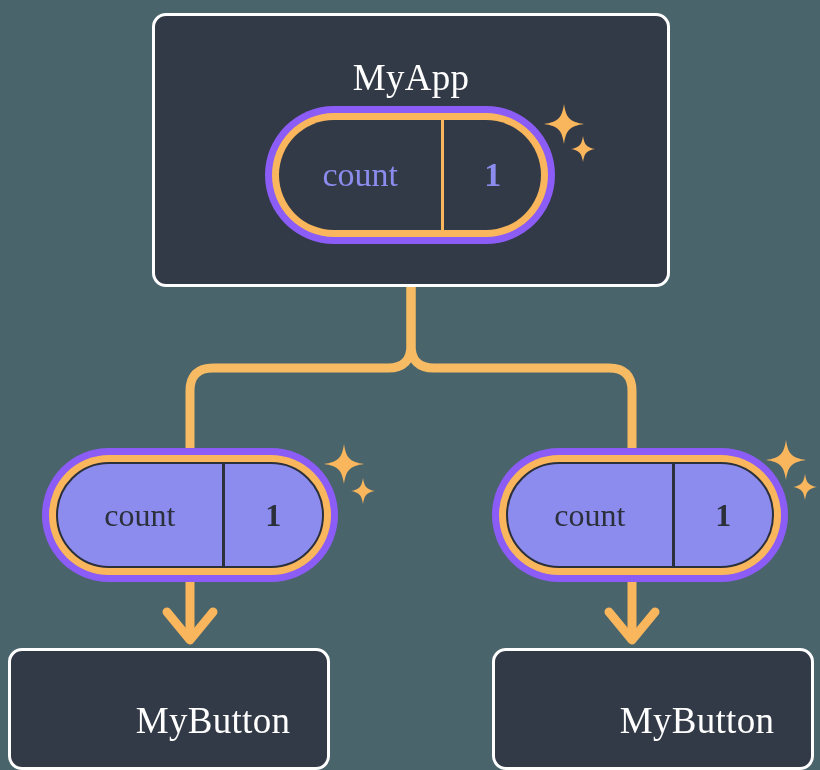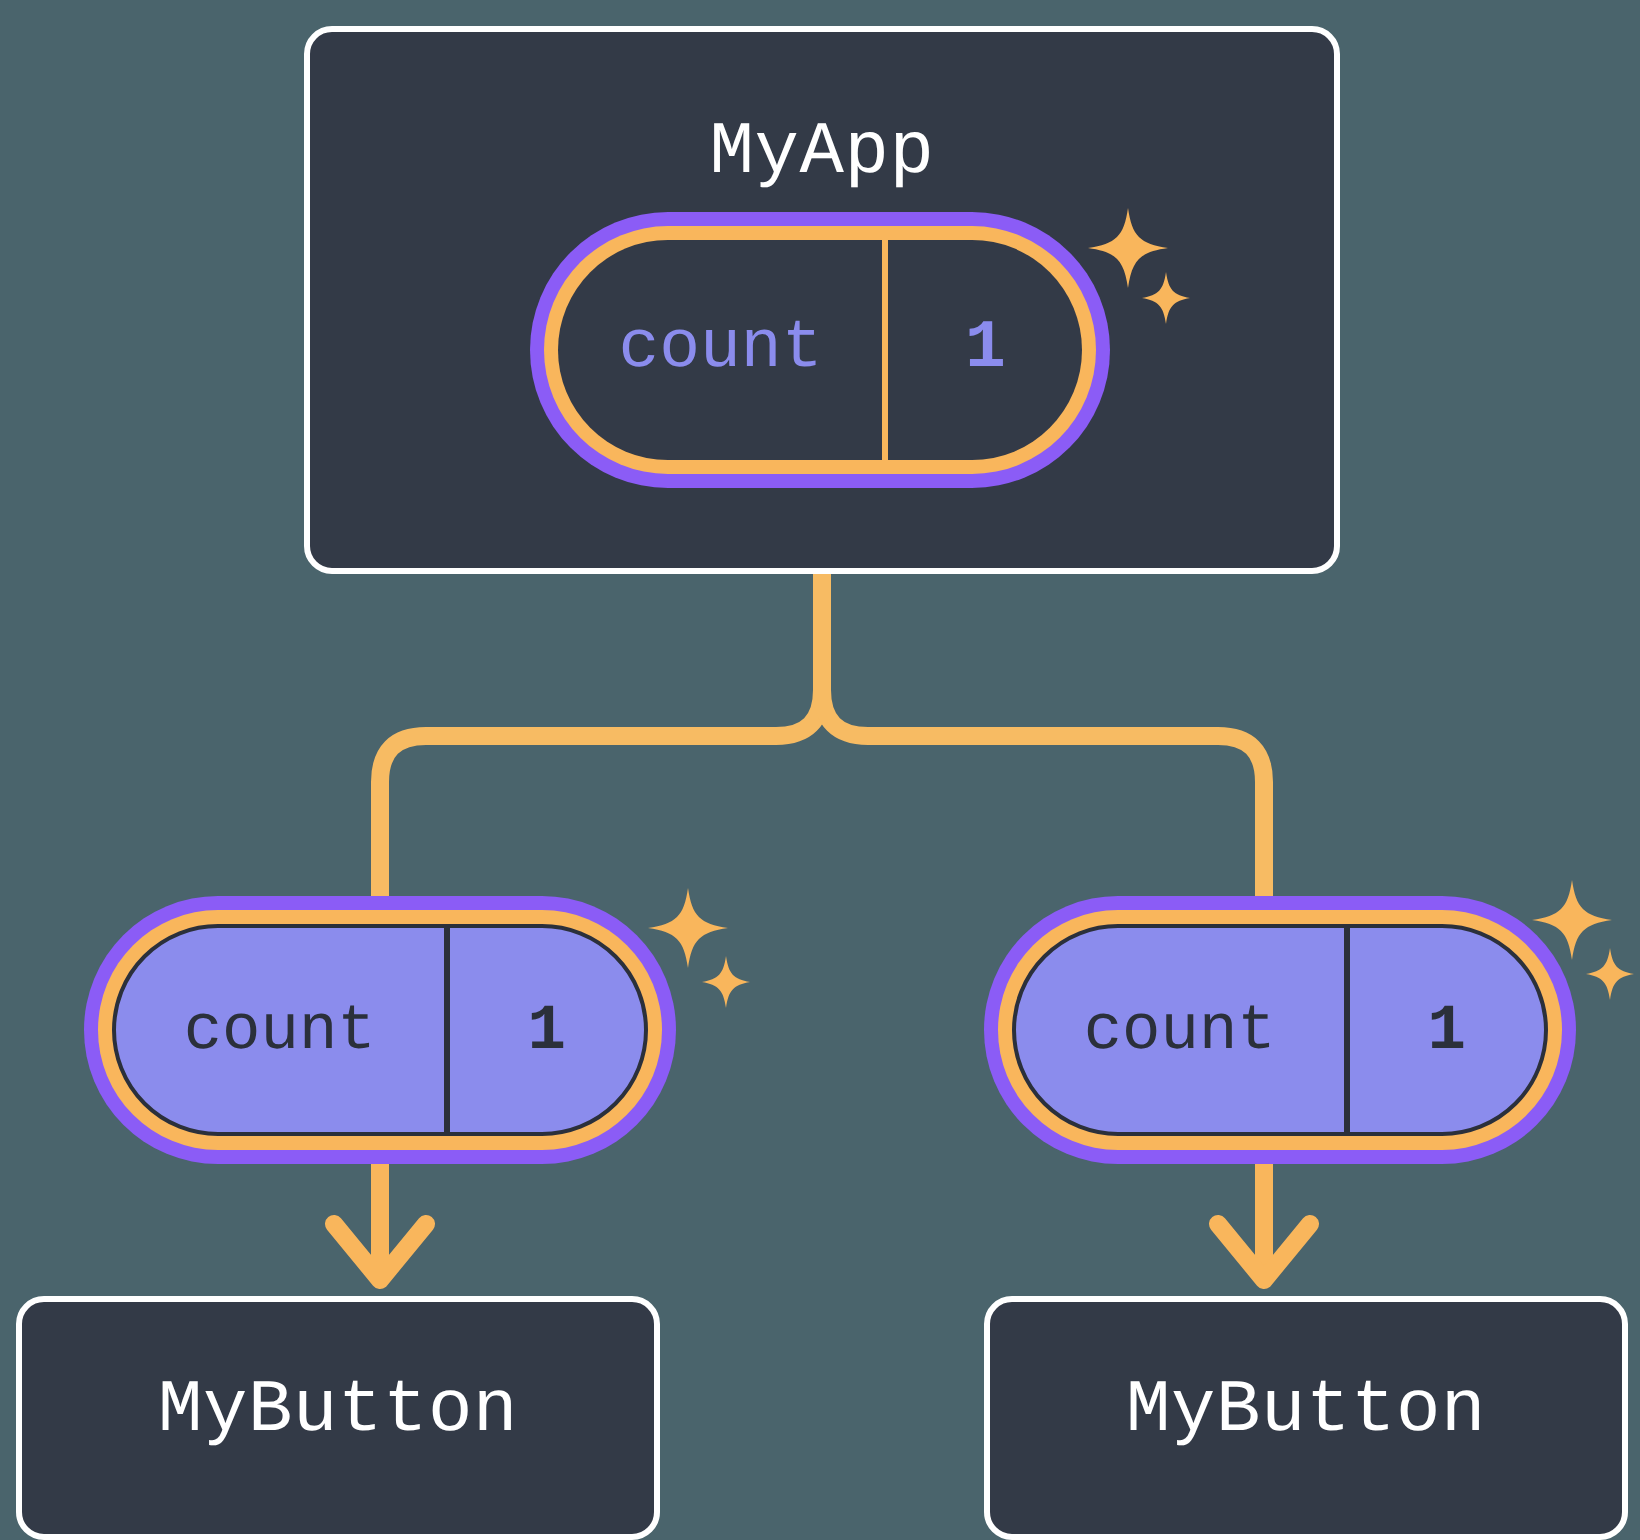--- a/index.html
+++ b/index.html
@@ -6,21 +6,21 @@
     margin: 0;
     padding: 0;
     background: #4a646c;
   }
   #stage {
     position: relative;
     width: 820px;
     height: 770px;
     background: #4a646c;
     overflow: hidden;
-    font-family: Liberation Mono, monospace;
+    font-family: Liberation Serif, serif;
   }
   #wires {
     position: absolute;
     left: 0; top: 0;
     width: 820px; height: 770px;
     pointer-events: none;
   }
 
   
   .comp-box {
@@ -38,21 +38,21 @@
     color: #ffffff;
     font-weight: 400;
     letter-spacing: 0.3px;
     white-space: nowrap;
   }
   #box-myapp { left: 152px; top: 13px; width: 518px; height: 274px; }
   #box-myapp .comp-title { top: 40px; font-size: 37px; }
 
   #box-btn-left  { left: 8px;   top: 648px; width: 322px; height: 122px; }
   #box-btn-right { left: 492px; top: 648px; width: 322px; height: 122px; }
-  .btn-box .comp-title { top: 34px; font-size: 37px; }
+  .btn-box .comp-title { top: 48px; font-size: 37px; margin-left: 44px; }
 
   
   .pill {
     position: absolute;
     box-sizing: border-box;
     border-radius: 999px;
     background: #8b5cf6;                 
     padding: 7px;
     display: flex;
     z-index: 5;

